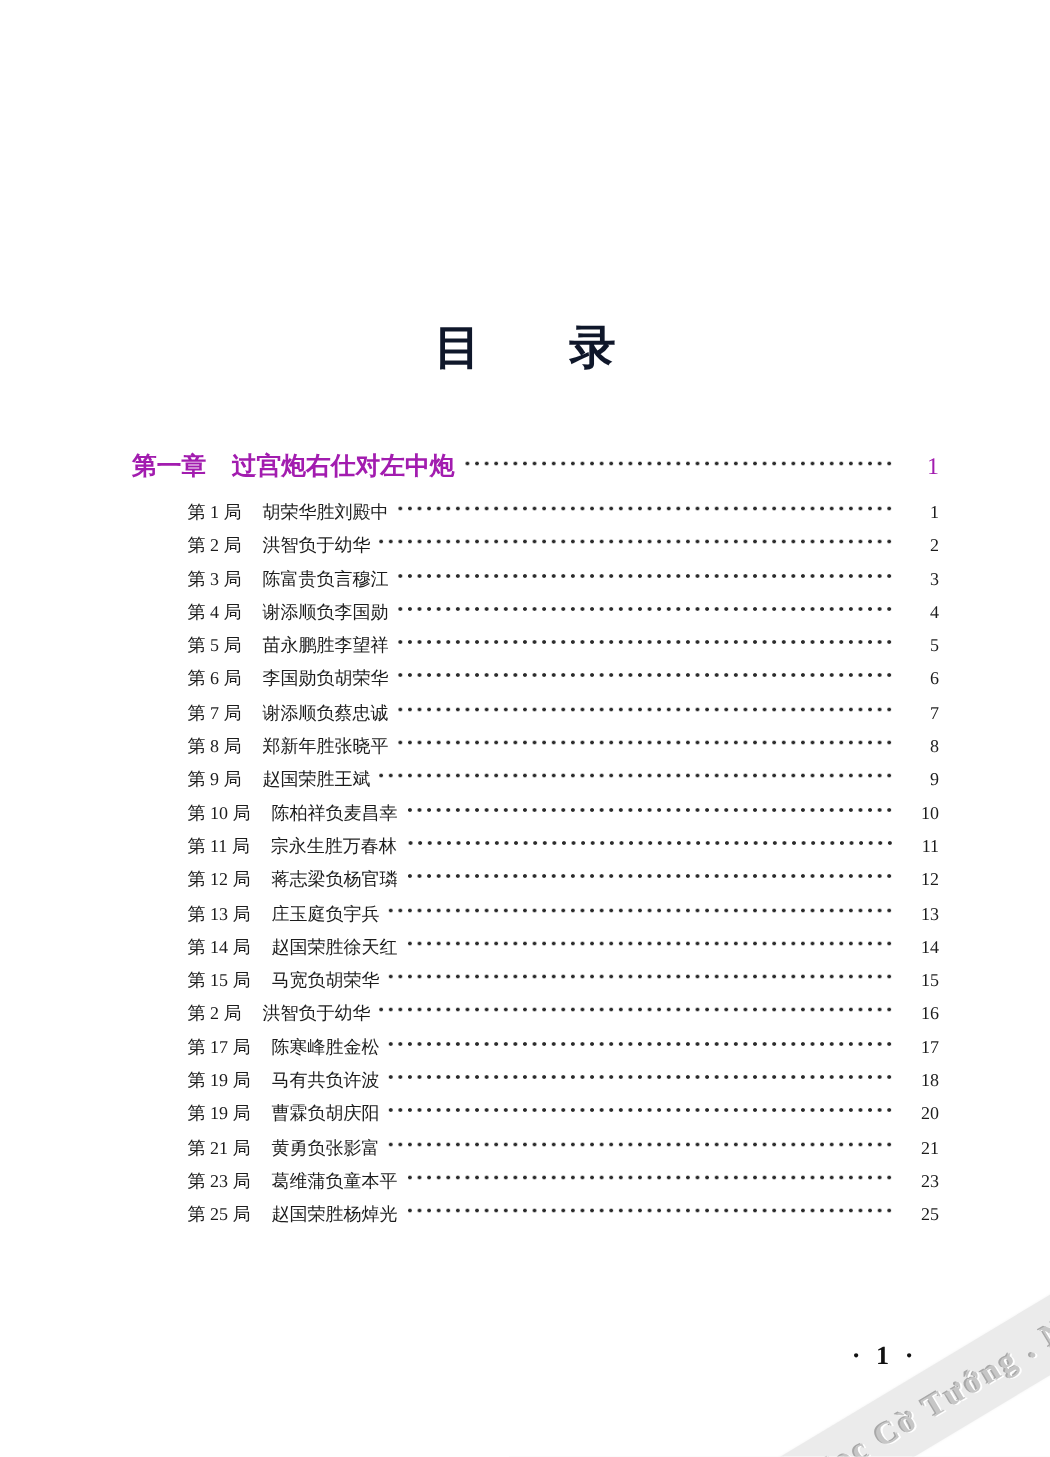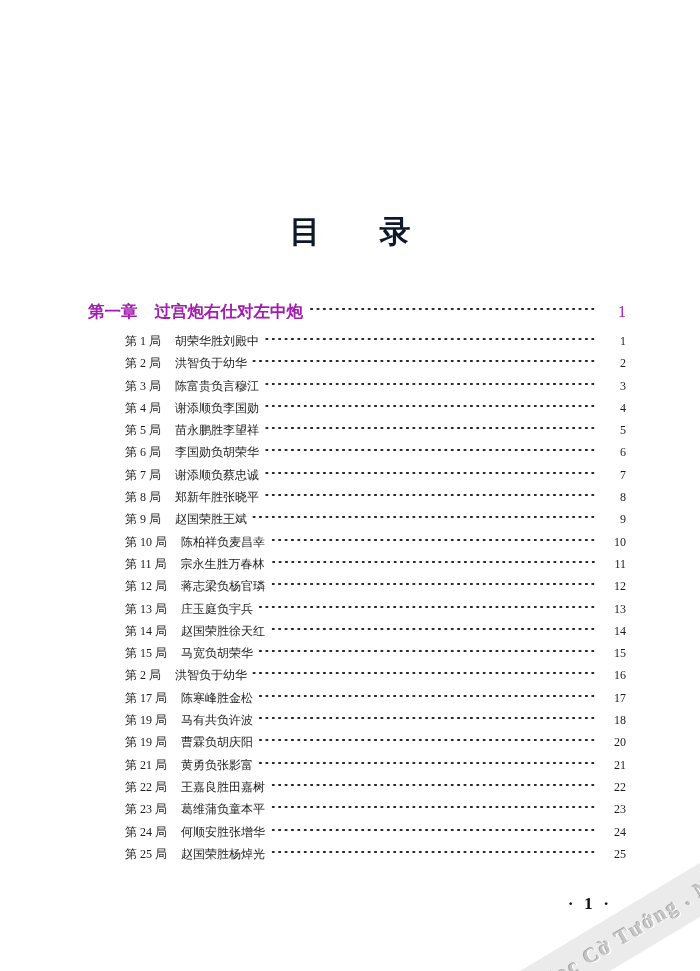--- a/index.html
+++ b/index.html
@@ -234,36 +234,24 @@
           <span class="leader"></span>
           <span class="pagenum">20</span>
         </div>
         <div class="row entry-row">
           <span class="e-label">第 21 局</span>
           <span class="e-title">黄勇负张影富</span>
           <span class="leader"></span>
           <span class="pagenum">21</span>
         </div>
         <div class="row entry-row">
-          <span class="e-label">第 22 局</span>
-          <span class="e-title">王嘉良胜田嘉树</span>
-          <span class="leader"></span>
-          <span class="pagenum">22</span>
-        </div>
-        <div class="row entry-row">
           <span class="e-label">第 23 局</span>
           <span class="e-title">葛维蒲负童本平</span>
           <span class="leader"></span>
           <span class="pagenum">23</span>
-        </div>
-        <div class="row entry-row">
-          <span class="e-label">第 24 局</span>
-          <span class="e-title">何顺安胜张增华</span>
-          <span class="leader"></span>
-          <span class="pagenum">24</span>
         </div>
         <div class="row entry-row">
           <span class="e-label">第 25 局</span>
           <span class="e-title">赵国荣胜杨焯光</span>
           <span class="leader"></span>
           <span class="pagenum">25</span>
         </div>
       </div>
 
   </div>

